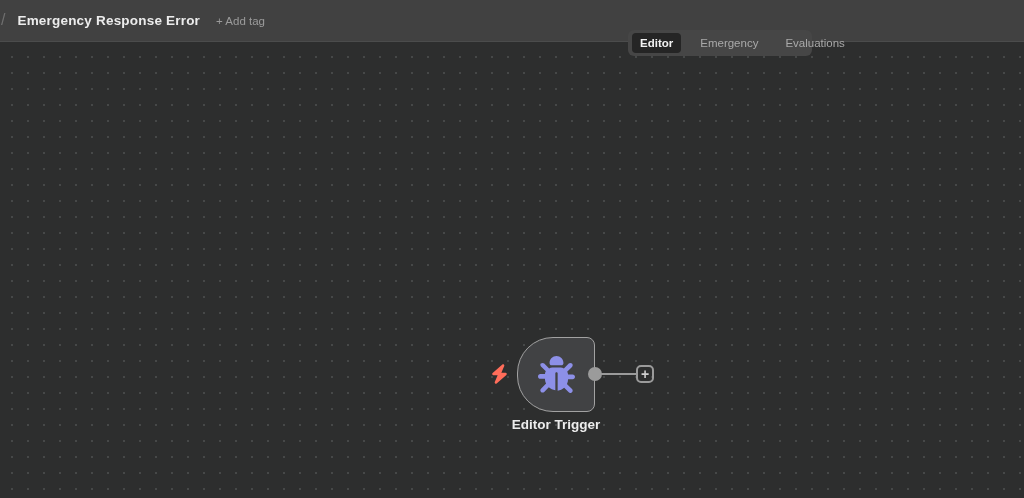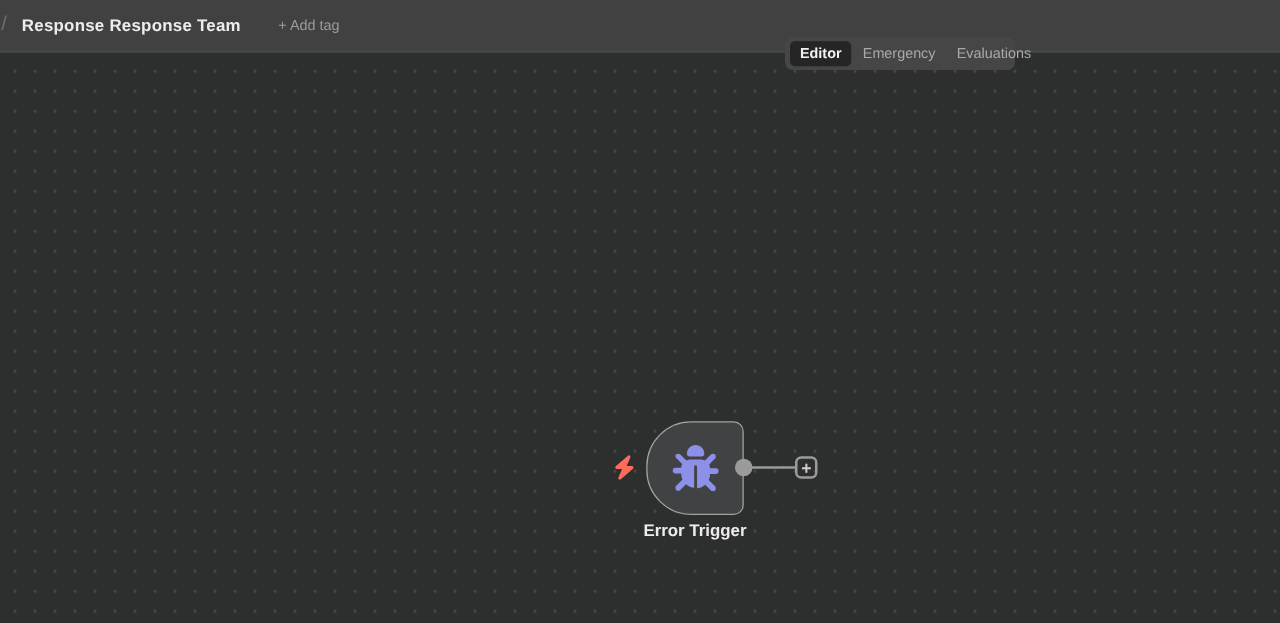--- a/index.html
+++ b/index.html
@@ -20,31 +20,31 @@
   }
   .breadcrumb-slash {
     color:#6f6f6f; font-size:16px; margin-left:1px;
     transform:translateY(-1px);
   }
   .wf-title {
     color:#ececec; font-weight:bold; font-size:13.5px;
     margin-left:12px; letter-spacing:.2px;
   }
   .add-tag {
-    color:#9b9b9b; font-size:11.5px; margin-left:30px;
+    color:#9b9b9b; font-size:11.5px; margin-left:16px;
     cursor:pointer;
   }
 
   
   .tabbar {
     position:absolute; left:628px; top:30px;
     width:184px; height:26px;
     background:#464646; border-radius:6px;
     display:flex; align-items:center;
-    padding:0 4px; gap:1px;
+    padding:0 4px; gap:11px;
     z-index:5;
   }
   .tab {
     font-size:11.5px; color:#a9a9a9;
     padding:4px 8px; border-radius:4px;
     cursor:pointer; white-space:nowrap;
   }
   .tab.active {
     background:#252525; color:#f2f2f2; font-weight:bold;
   }
@@ -100,21 +100,21 @@
     transform:translateX(-50%);
     color:#ececec; font-weight:bold; font-size:13.5px;
     white-space:nowrap;
   }
 </style>
 </head>
 <body>
 
 <div class="header">
   <span class="breadcrumb-slash">/</span>
-  <span class="wf-title">Response Response Team</span>
+  <span class="wf-title">Emergency Response Error</span>
   <span class="add-tag">+ Add tag</span>
 </div>
 
 <div class="tabbar">
   <div class="tab active">Editor</div>
   <div class="tab">Emergency</div>
   <div class="tab">Evaluations</div>
 </div>
 
 <div class="canvas">
@@ -128,15 +128,15 @@
   <div class="node">
     <svg class="bug-svg" viewBox="0 0 512 512" xmlns="http://www.w3.org/2000/svg">
       <path d="M256 0c53 0 96 43 96 96v3.6c0 15.7-12.7 28.4-28.4 28.4H188.4c-15.7 0-28.4-12.7-28.4-28.4V96c0-53 43-96 96-96zM41.4 105.4c12.5-12.5 32.8-12.5 45.3 0l64 64c.7 .7 1.3 1.4 1.9 2.1c14.2-7.3 30.4-11.4 47.5-11.4H312c17.1 0 33.2 4.1 47.5 11.4c.6-.7 1.2-1.4 1.9-2.1l64-64c12.5-12.5 32.8-12.5 45.3 0s12.5 32.8 0 45.3l-64 64c-.7 .7-1.4 1.3-2.1 1.9c6.2 12 10.1 25.3 11.1 39.5H480c17.7 0 32 14.3 32 32s-14.3 32-32 32H416c0 24.6-5.5 47.8-15.4 68.6c2.2 1.3 4.2 2.9 6 4.8l64 64c12.5 12.5 12.5 32.8 0 45.3s-32.8 12.5-45.3 0l-63.1-63.1c-24.5 21.8-55.8 36.2-90.3 39.6V240c0-8.8-7.2-16-16-16s-16 7.2-16 16V473.7c-34.5-3.4-65.8-17.8-90.3-39.6L86.6 497.1c-12.5 12.5-32.8 12.5-45.3 0s-12.5-32.8 0-45.3l64-64c1.9-1.9 3.9-3.4 6-4.8C101.5 362.3 96 339.1 96 314.6H32c-17.7 0-32-14.3-32-32s14.3-32 32-32H96.3c1-14.2 4.9-27.5 11.1-39.5c-.7-.6-1.4-1.2-2.1-1.9l-64-64c-12.5-12.5-12.5-32.8 0-45.3z" fill="#8d90e8"></path>
     </svg>
   </div>
 
   <div class="conn-dot"></div>
   <div class="conn-line"></div>
   <div class="add-node-btn">+</div>
 
-  <div class="node-label">Error Trigger</div>
+  <div class="node-label">Editor Trigger</div>
 
 </div>
 
 </body></html>

